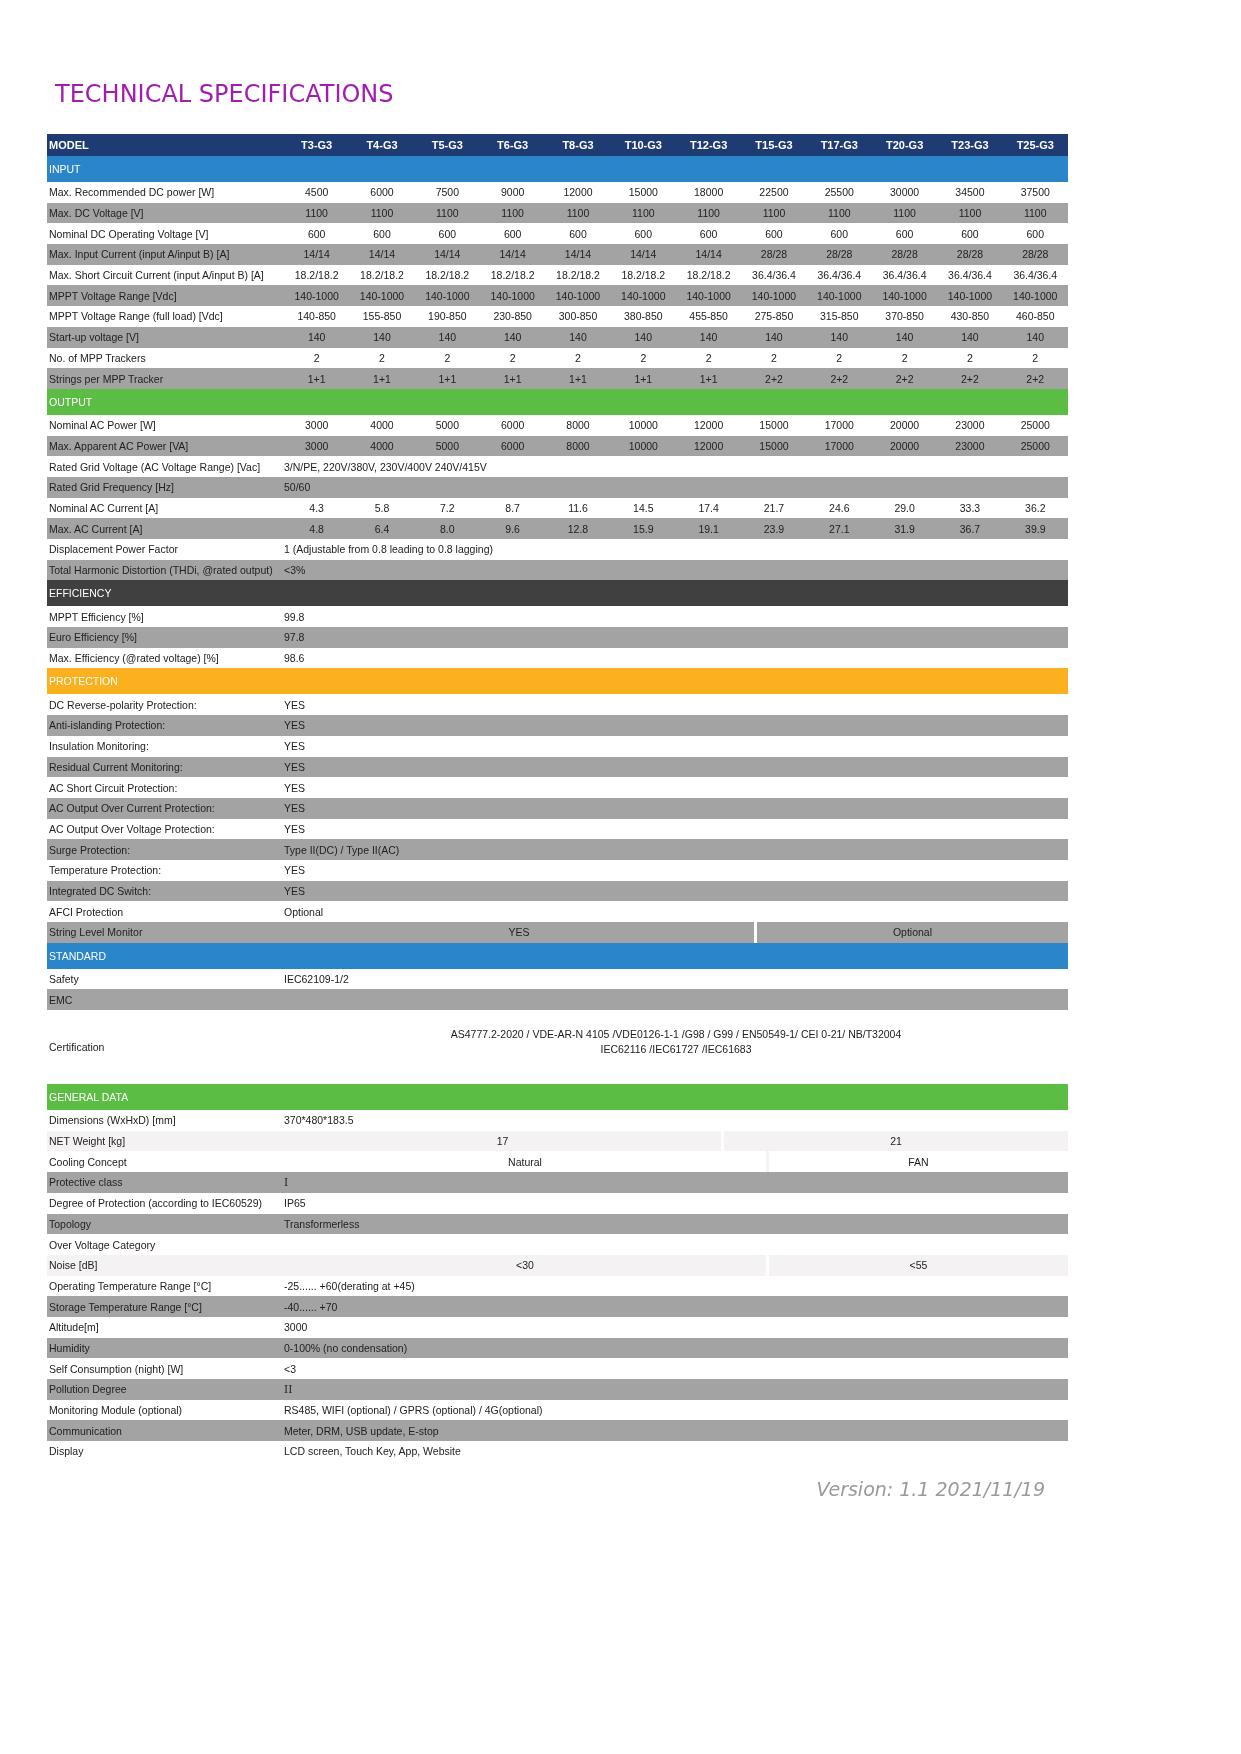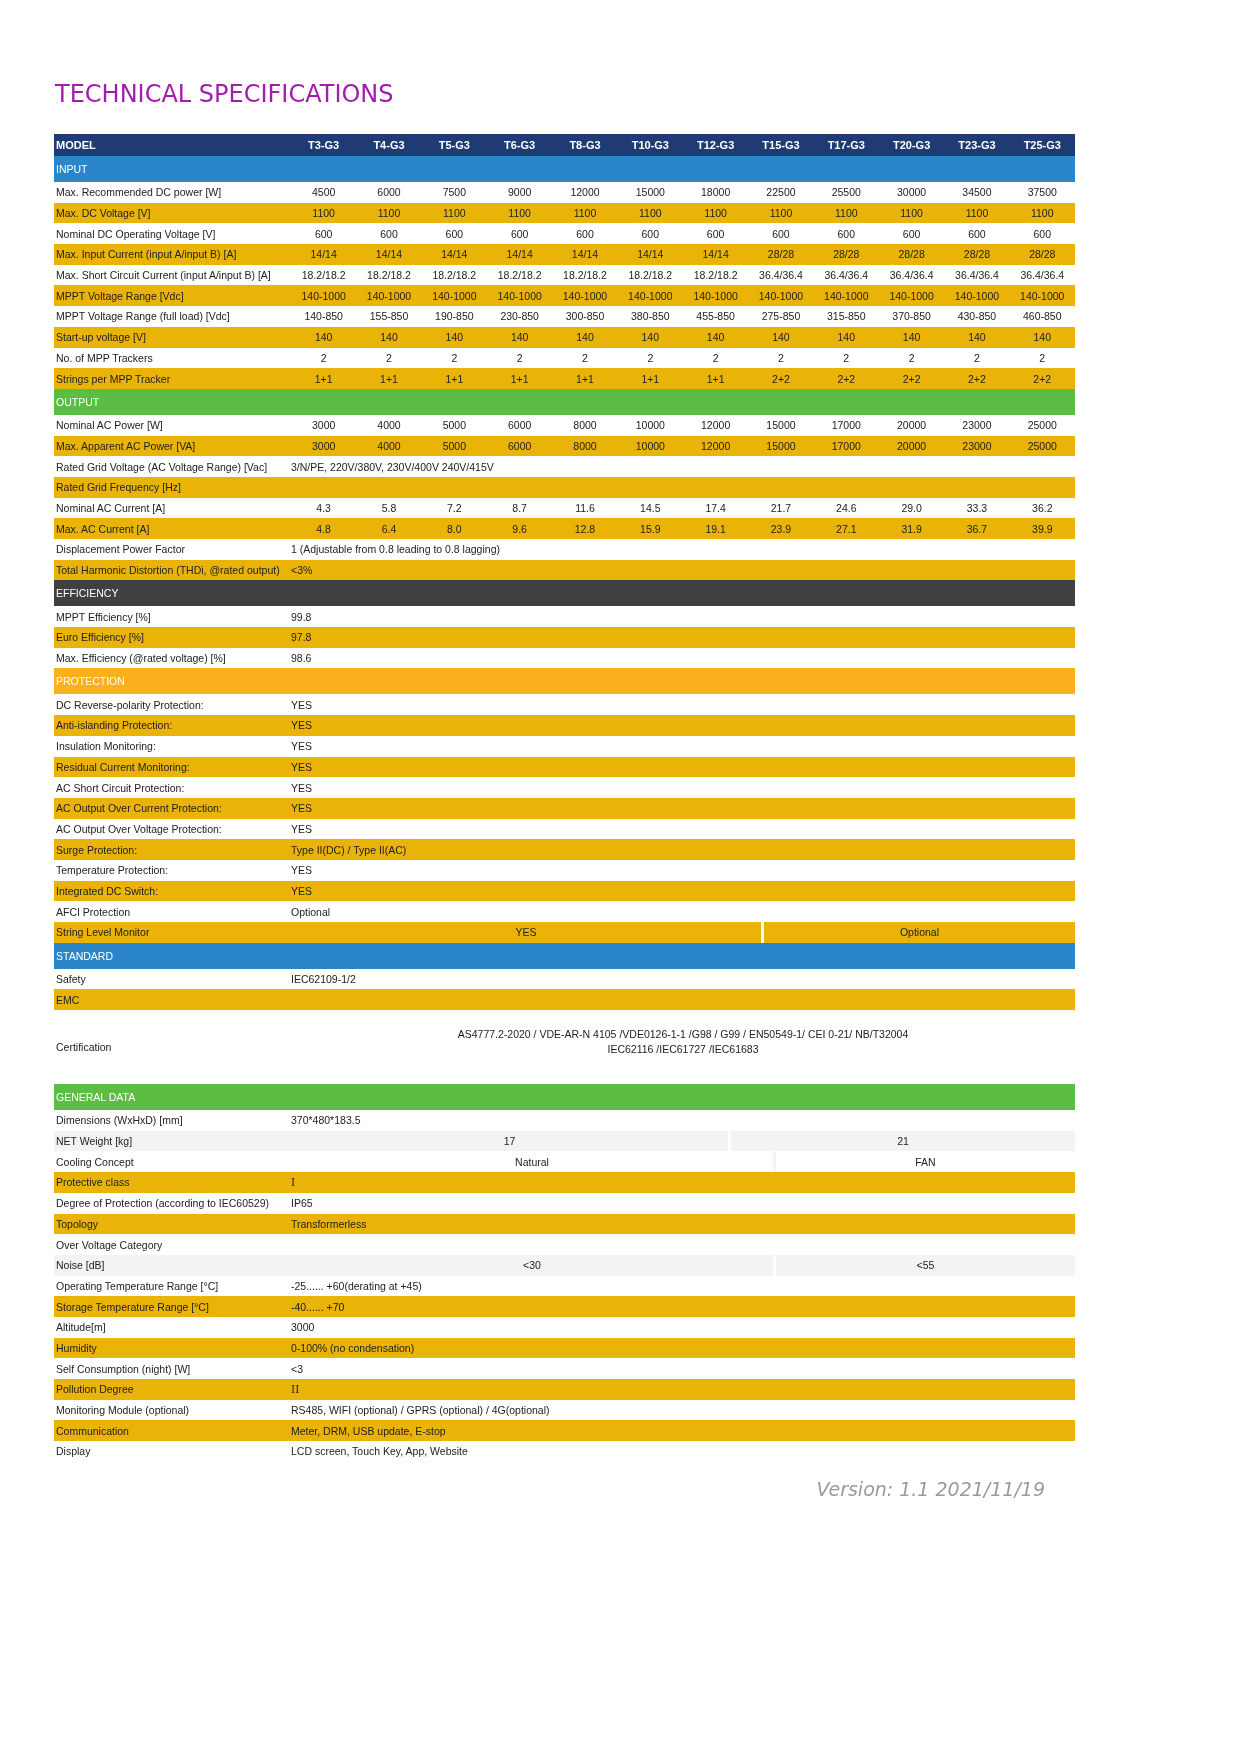--- a/index.html
+++ b/index.html
@@ -1,20 +1,20 @@
 <!DOCTYPE html>
 <html><head>
 <meta charset="utf-8">
 <style>
   html, body { margin:0; padding:0; background:#ffffff; }
   body { width:1241px; height:1754px; position:relative; font-family:"Liberation Sans", sans-serif; color:#222; overflow:hidden; }
   .page-title { position:absolute; left:55px; top:80px; font-family:"DejaVu Sans", sans-serif; font-size:24px; font-weight:normal; color:#a21caf; letter-spacing:0px; }
-  .spec-table { position:absolute; left:54px; top:134px; width:1021px; }
+  .spec-table { position:absolute; left:47px; top:134px; width:1021px; }
   .row { display:flex; height:20.7px; align-items:center; font-size:10.5px; box-sizing:border-box; }
-  .row.alt { background:#eab308; }
+  .row.alt { background:#a3a3a3; }
   .row .lbl { width:235px; padding-left:2px; white-space:nowrap; flex:none; }
   .row .cell { flex:1; text-align:center; white-space:nowrap; }
   .row .span { flex:1; white-space:nowrap; padding-left:0; }
   .hdr { background:#1e3c73; color:#fff; font-weight:bold; height:22px; font-size:11px; }
   .hdr .lbl { font-weight:bold; }
   .sec { height:26px; color:#fff; font-size:10.5px; padding-left:2px; display:flex; align-items:center; }
   .sec-input { background:#2a86c8; }
   .sec-output { background:#5cbd45; }
   .sec-eff { background:#404040; }
   .sec-prot { background:#fbb01d; }
@@ -236,20 +236,21 @@
         <div class="cell">23000</div>
         <div class="cell">25000</div>
       </div>
     </div>
   <div class="row">
     <div class="lbl">Rated Grid Voltage (AC Voltage Range) [Vac]</div>
     <div class="span">3/N/PE, 220V/380V, 230V/400V 240V/415V</div>
   </div>
   <div class="row alt">
     <div class="lbl">Rated Grid Frequency [Hz]</div>
+    <div class="span">50/60</div>
   </div>
   <div id="out-rows2">
       <div class="row">
         <div class="lbl">Nominal AC Current [A]</div>
         <div class="cell">4.3</div>
         <div class="cell">5.8</div>
         <div class="cell">7.2</div>
         <div class="cell">8.7</div>
         <div class="cell">11.6</div>
         <div class="cell">14.5</div>

